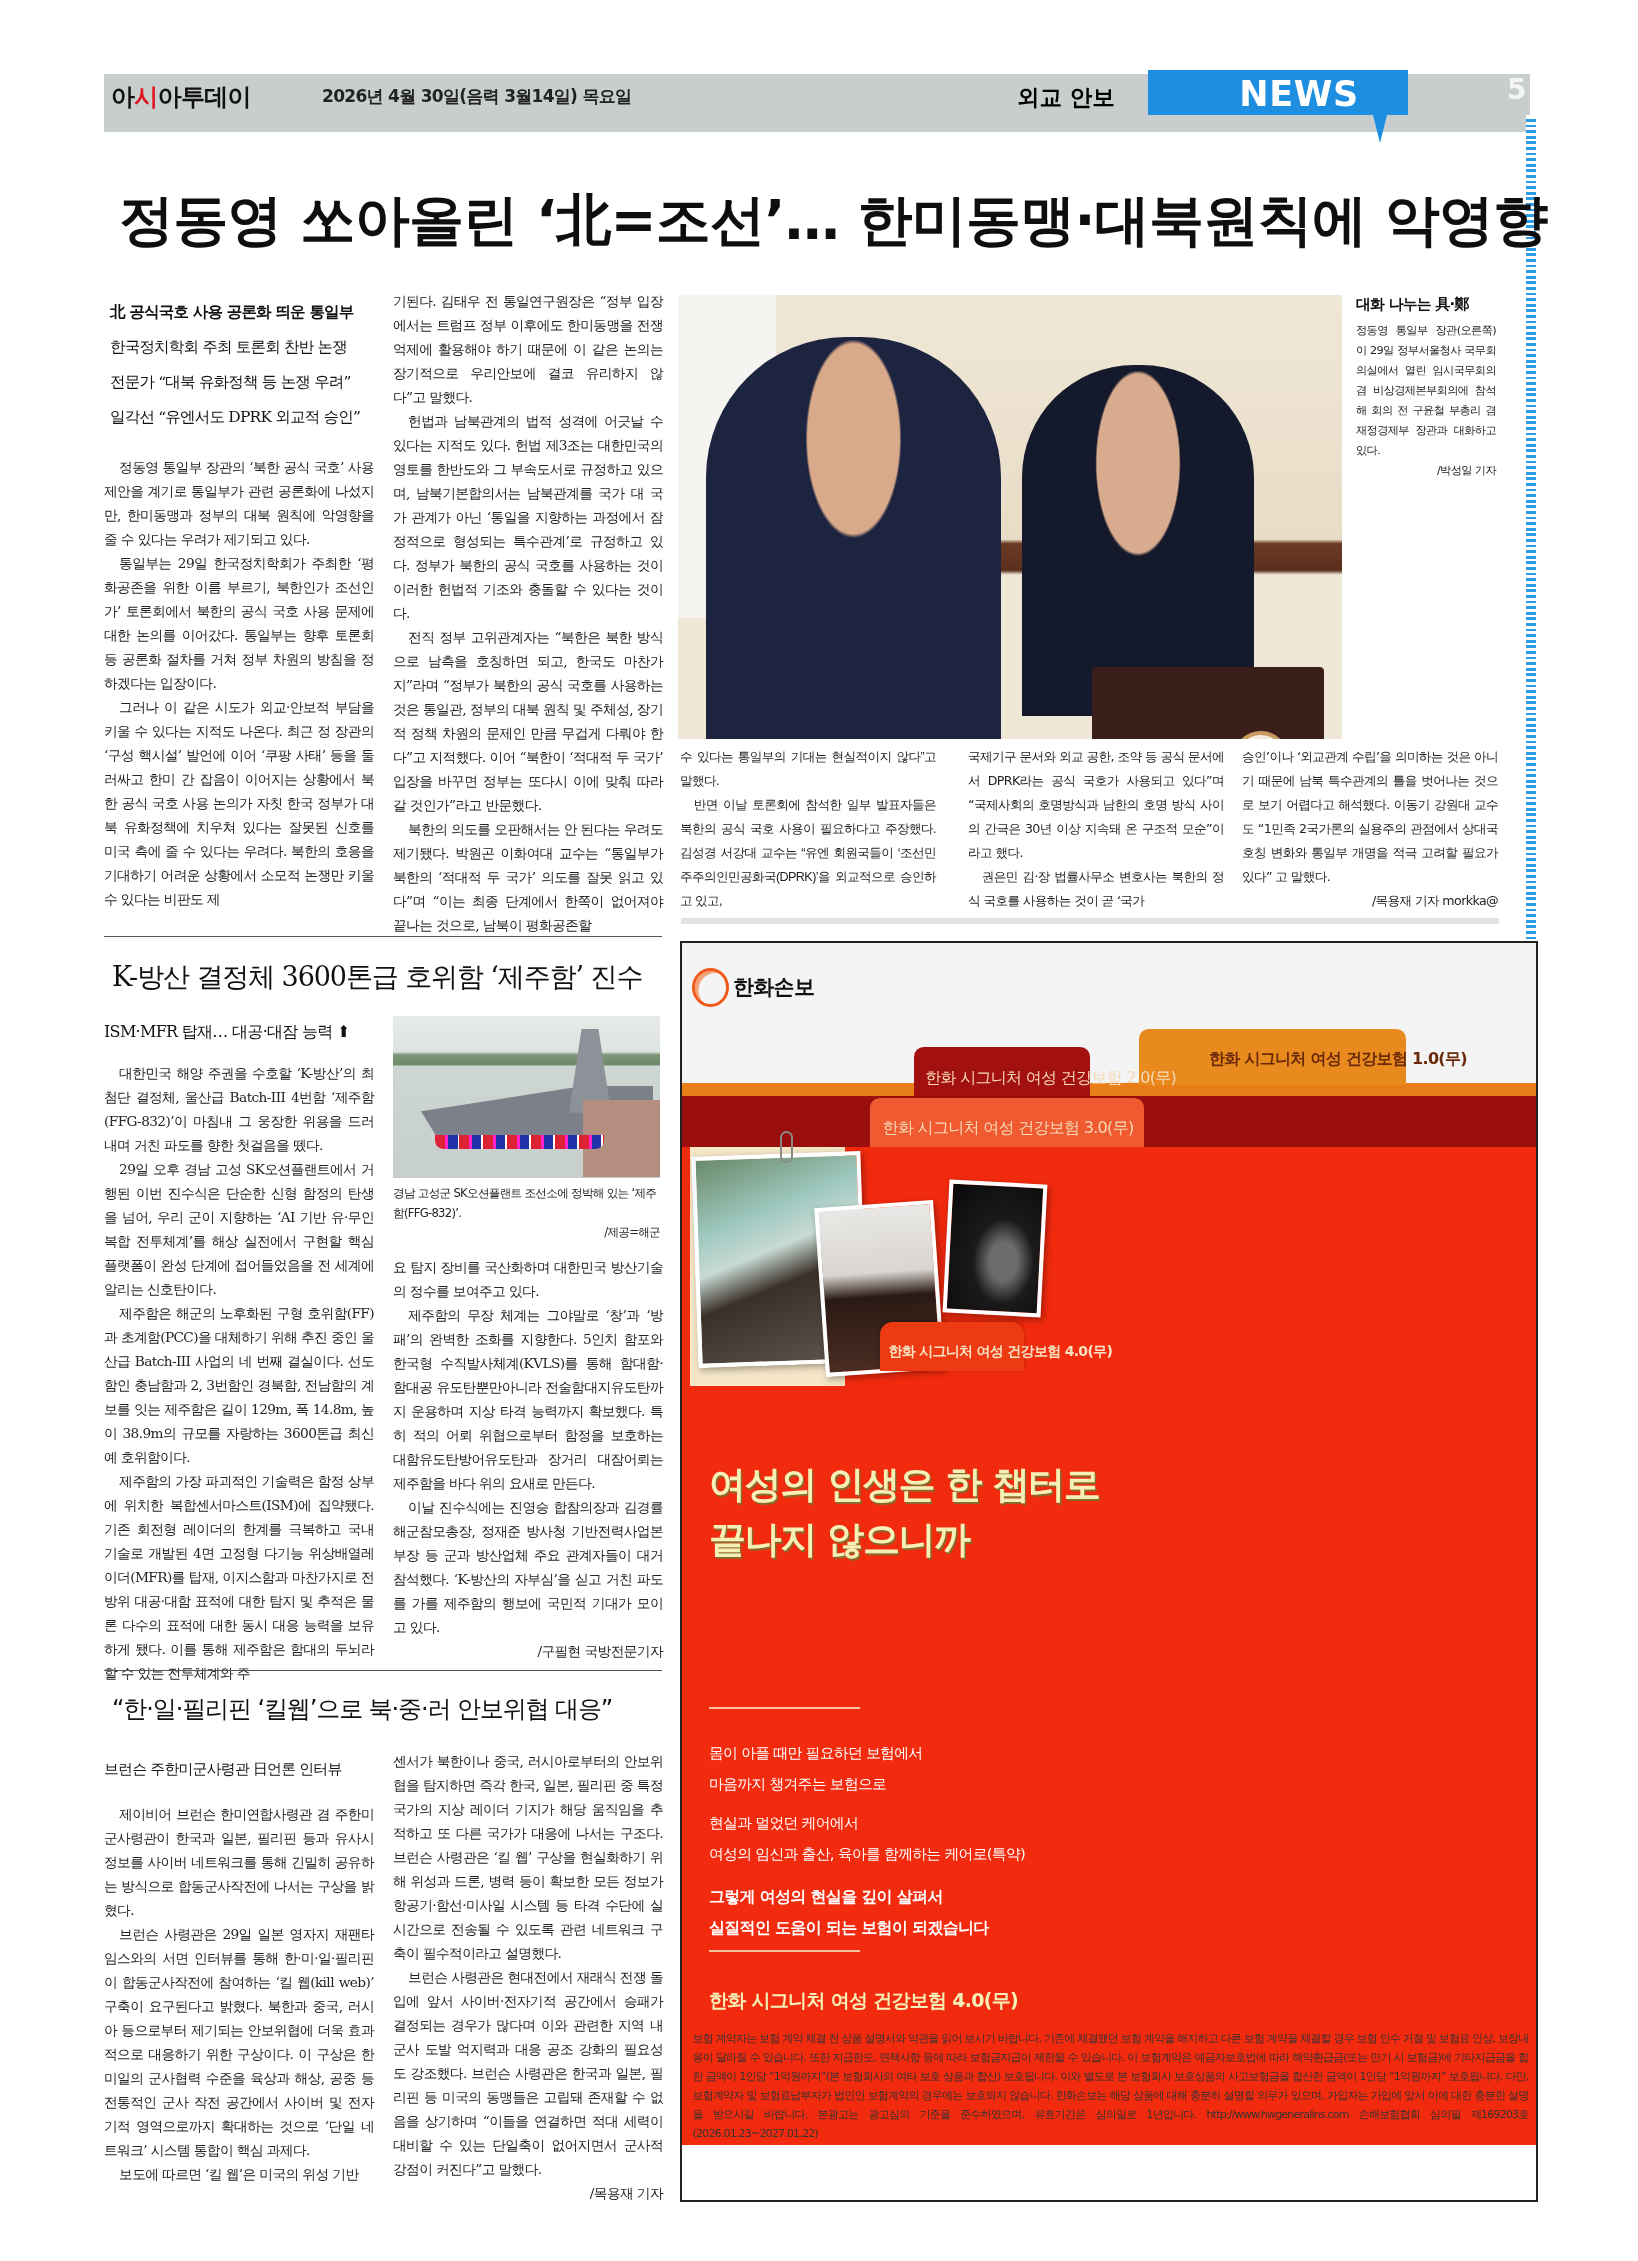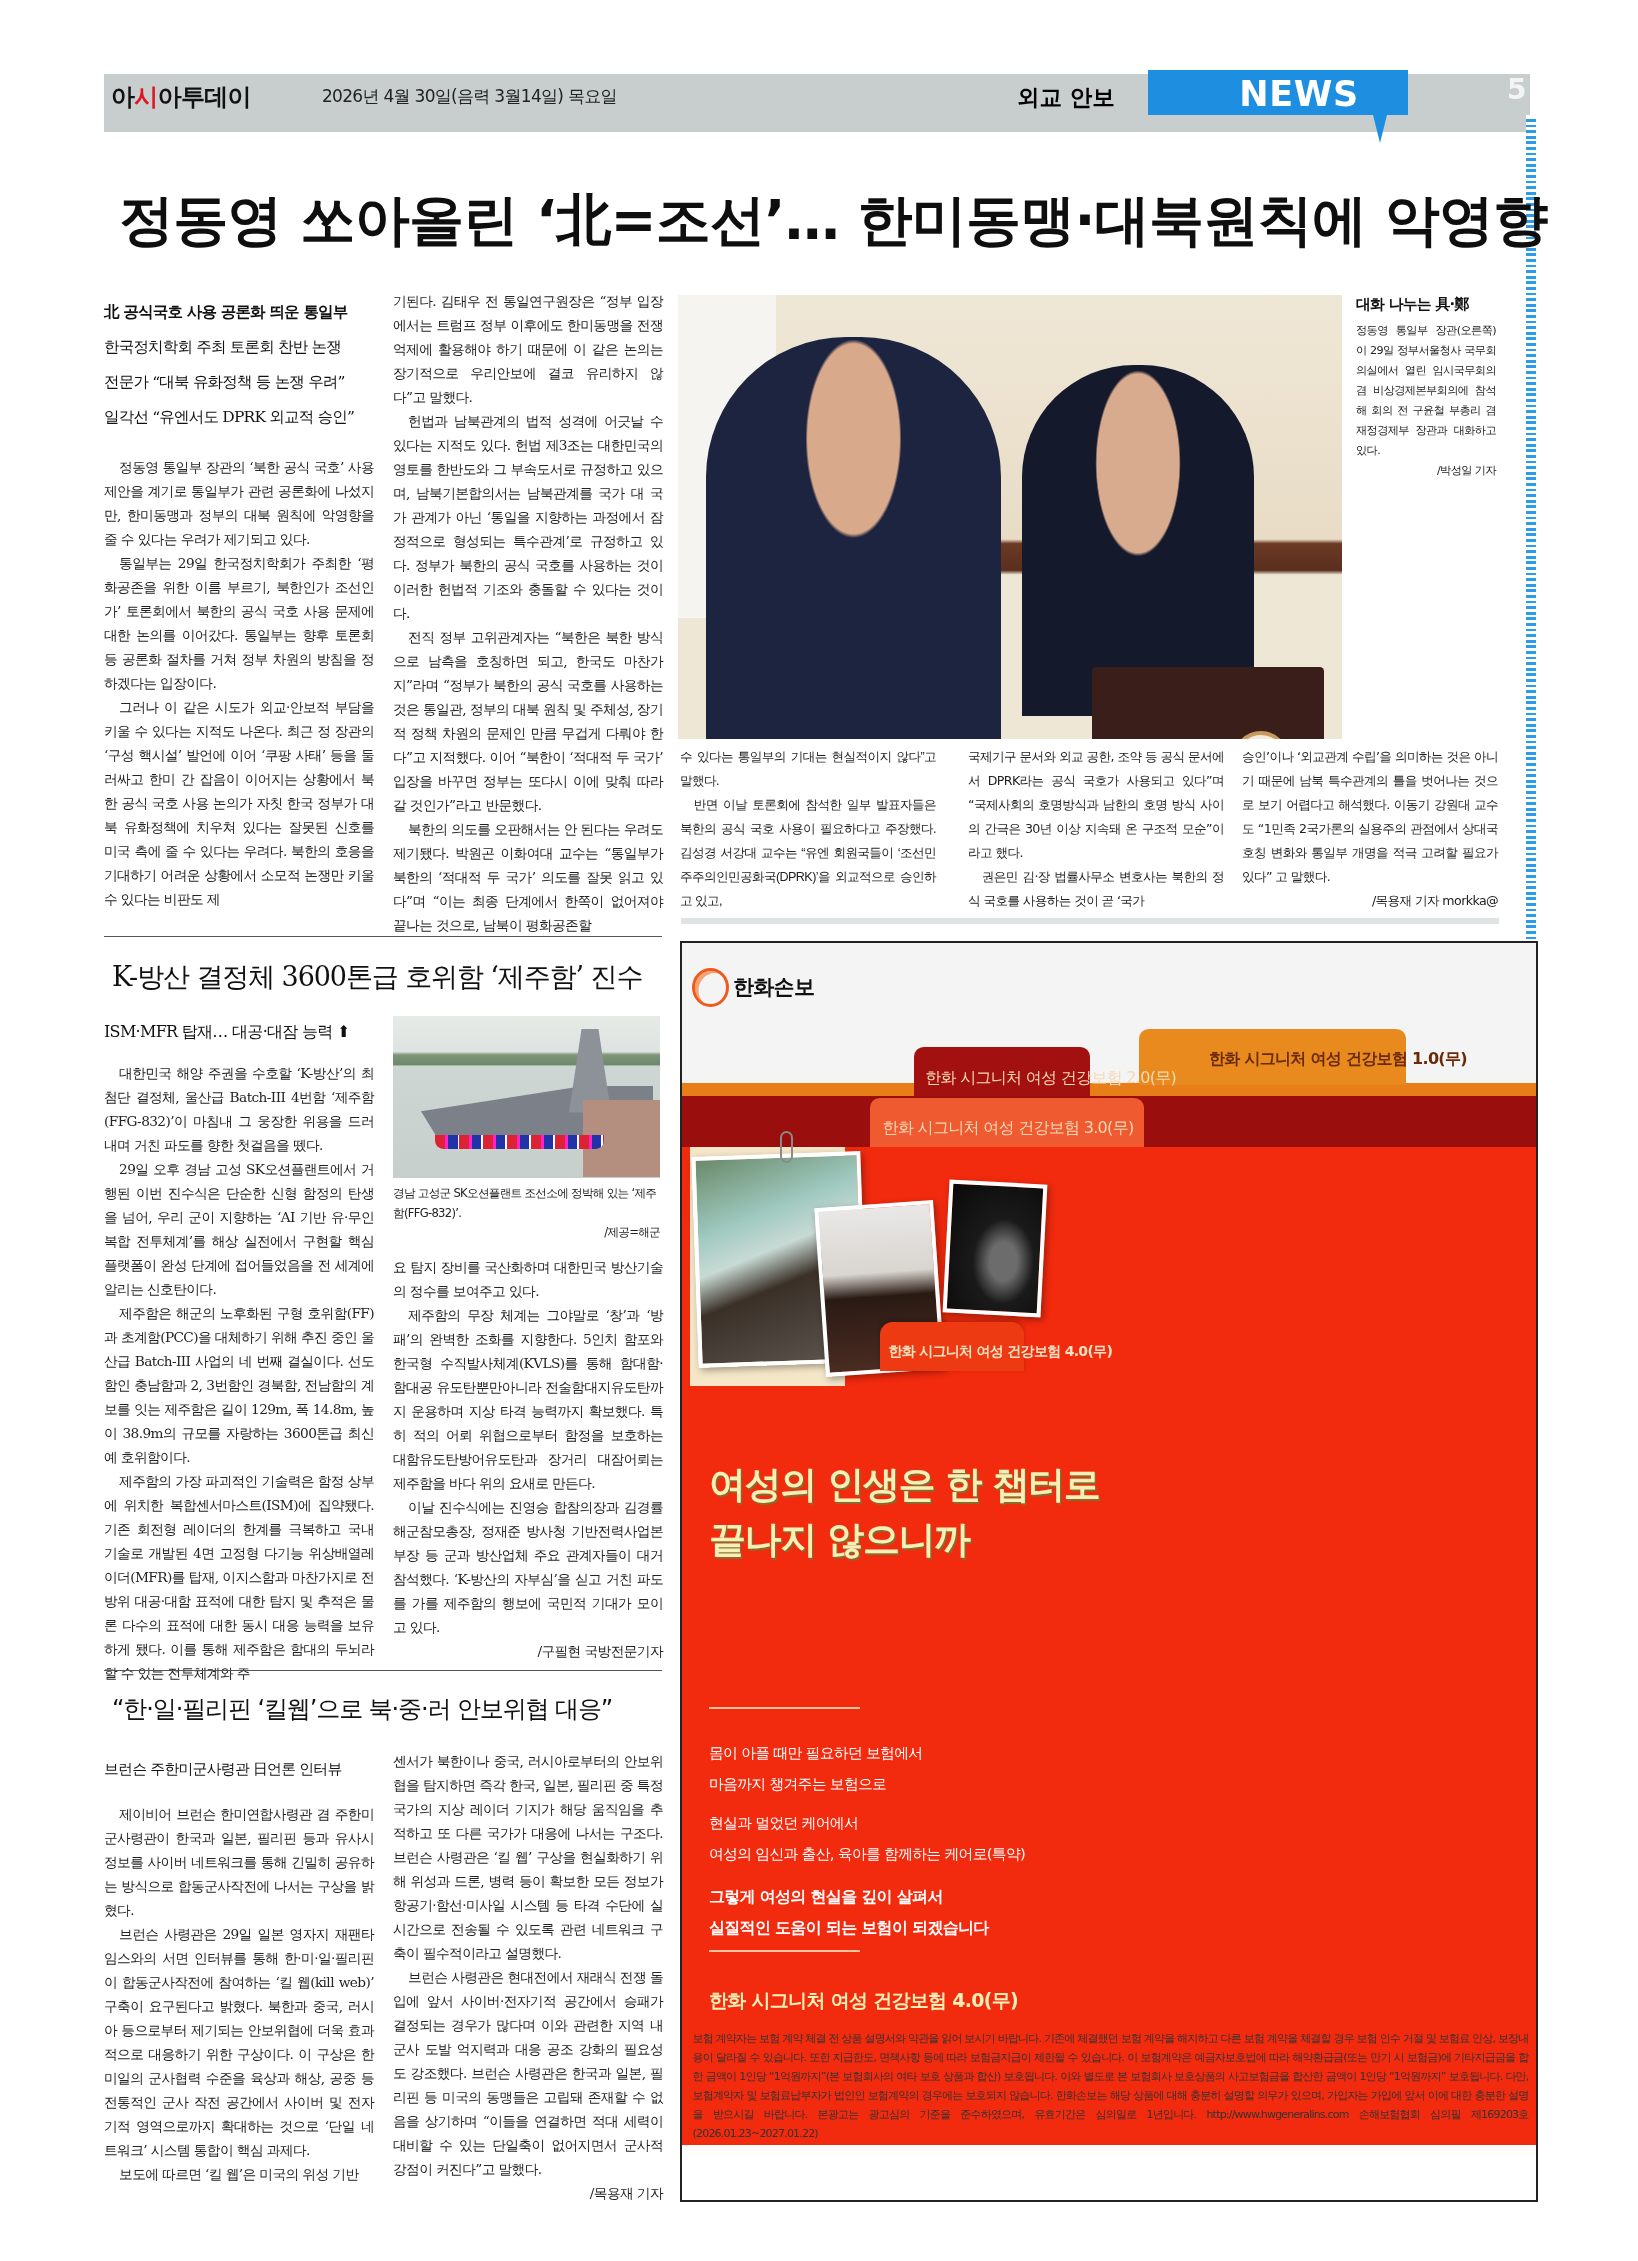--- a/index.html
+++ b/index.html
@@ -3,39 +3,39 @@
 <meta charset="utf-8">
 <style>
   * { box-sizing: border-box; margin: 0; padding: 0; }
   html, body { width: 1639px; height: 2261px; background: #ffffff; overflow: hidden; }
   body { position: relative; font-family: "DejaVu Sans", sans-serif; color: #1a1a1a; }
 
   
   .masthead { position: absolute; left: 104px; top: 74px; width: 1422px; height: 58px; background: #c8cdcd; }
   .masthead .logo { position: absolute; left: 7px; top: 7px; font-size: 24px; font-weight: bold; letter-spacing: -0.7px; color: #111; }
   .masthead .logo .accent { color: #e0141e; }
-  .masthead .date { position: absolute; left: 218px; top: 11.2px; font-size: 17px; color: #222; letter-spacing: -0.7px; }
+  .masthead .date { position: absolute; left: 218px; top: 11.2px; font-size: 17px; color: #222; letter-spacing: -0.7px; font-weight: bold; }
   .masthead .section { position: absolute; left: 913px; top: 8.4px; font-size: 22.5px; font-weight: bold; color: #000000; }
   .news-tab { position: absolute; left: 1148px; top: 70px; width: 260px; height: 45px; background: #1e8fe0; }
   .news-tab .label { position: absolute; right: 49px; top: 4.2px; font-size: 35px; font-weight: bold; color: #ffffff; letter-spacing: 0.7px; }
   .news-tab .pointer { position: absolute; right: 21px; top: 45px; width: 0; height: 0; border-left: 7px solid transparent; border-right: 7px solid transparent; border-top: 28px solid #1e8fe0; }
   .page-num { position: absolute; left: 1507px; top: 73px; font-size: 28px; font-weight: bold; color: #f4f4f4; }
   .page-num-bg { position: absolute; left: 1502px; top: 74px; width: 28px; height: 41px; background: #c8cdcd; }
   .side-rule { position: absolute; left: 1526px; top: 119px; width: 9.8px; height: 2079px;
     background: repeating-linear-gradient(to bottom, #2c9be8 0 2.8px, #ffffff 2.8px 5.6px); }
 
   
   .headline { position: absolute; left: 119px; top: 184px; font-size: 55px; font-weight: bold; color: #0e0e0e; letter-spacing: -0.7px; white-space: nowrap; }
 
   
   .col { position: absolute; font-family: "DejaVu Serif", serif; font-size: 13.7px; line-height: 24px; color: #222; text-align: justify; letter-spacing: -0.6px; }
   .col p { text-indent: 1.1em; }
   .col p.noindent { text-indent: 0; }
   .sub-heads { position: absolute; left: 104px; top: 295px; width: 267px; }
-  .sub-heads div { font-family: "DejaVu Serif", serif; font-size: 15.5px; line-height: 35px; letter-spacing: -0.8px; color: #111; white-space: nowrap; }
+  .sub-heads div { font-family: "DejaVu Serif", serif; font-size: 15.5px; line-height: 35px; letter-spacing: -0.8px; color: #111; white-space: nowrap; margin-left: 6px; }
   .sub-heads div:first-child { font-family: "DejaVu Sans", sans-serif; font-weight: bold; }
   .byline-right { text-align: right; display: block; }
 
   .photo { position: absolute; overflow: hidden; }
   .photo-main { left: 678px; top: 295px; width: 664px; height: 444px;
     background: linear-gradient(180deg, #efe7d6 0%, #e8dcc6 55%, #6b3a24 56%, #5a2e1e 62%, #efe7d6 63%); }
   .photo-main .flag { position: absolute; left: 0; top: 0; width: 98px; height: 323px; background: #f6f4f0; }
   .photo-main .man1 { position: absolute; left: 28px; top: 42px; width: 295px; height: 407px; border-radius: 140px 140px 0 0; background: radial-gradient(ellipse at 50% 25%, #d8a98a 0 22%, #1d2440 23%); }
   .photo-main .man2 { position: absolute; left: 344px; top: 70px; width: 232px; height: 351px; border-radius: 112px 112px 0 0; background: radial-gradient(ellipse at 50% 28%, #d9ab8e 0 25%, #141a2c 26%); }
   .photo-main .monitor { position: absolute; left: 414px; top: 372px; width: 232px; height: 246px; background: #3a1e1a; border-radius: 4.2px; }

